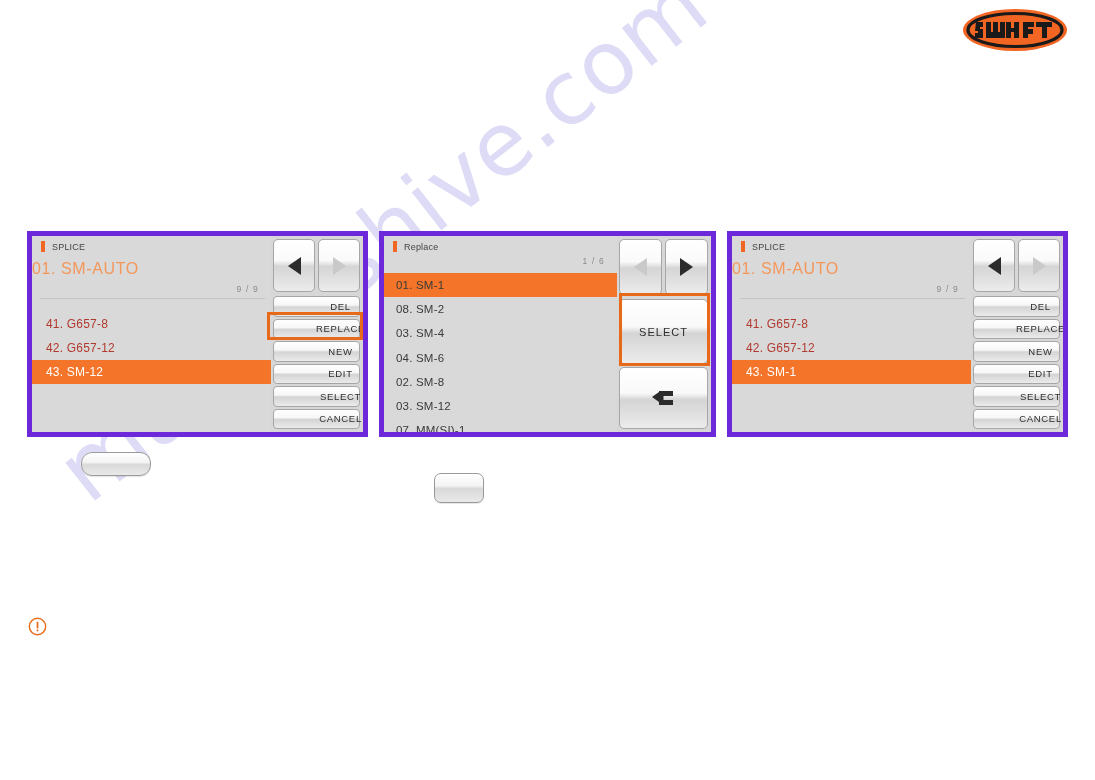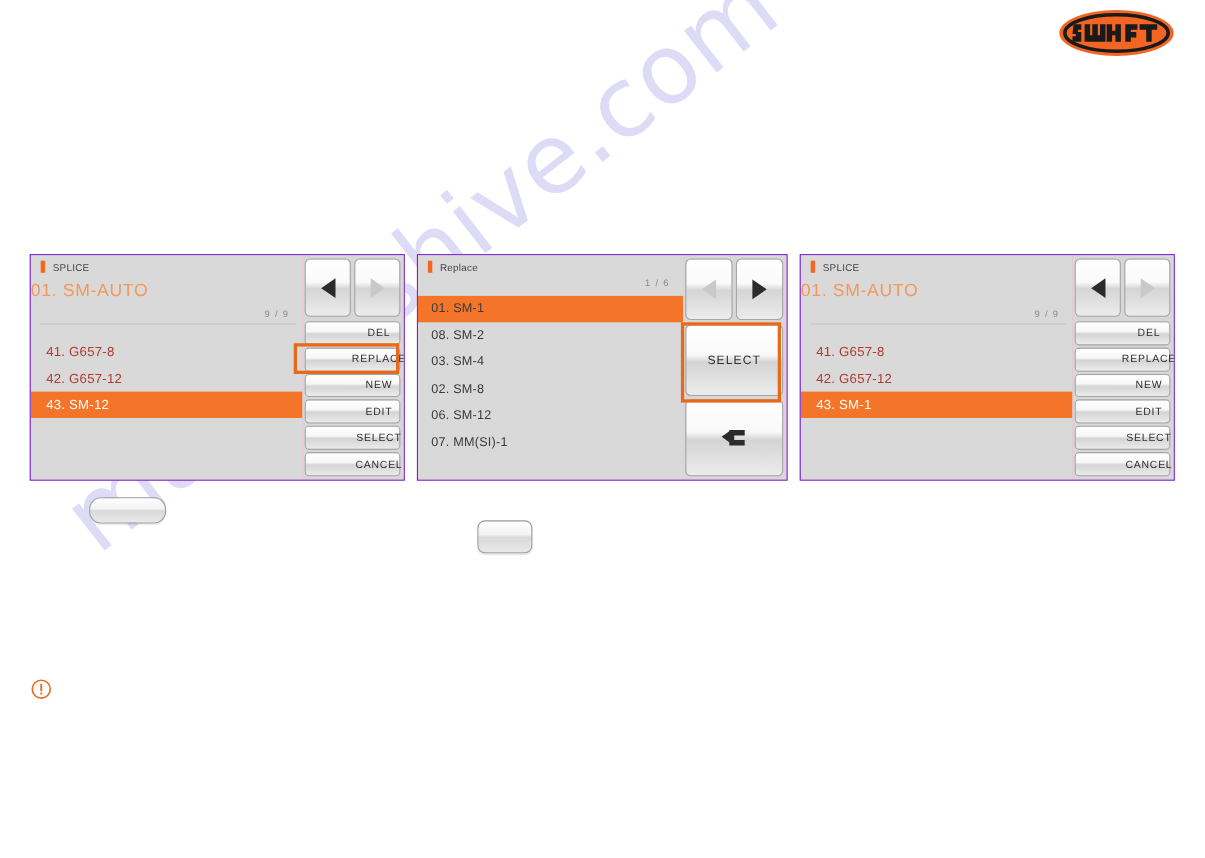--- a/index.html
+++ b/index.html
@@ -69,24 +69,24 @@
     border-radius: 7px;
     box-shadow: 0 1px 1px rgba(0,0,0,0.10);
     z-index: 8;
   }
   #blank-btn-1 { left: 81px; top: 452px; width: 68px; height: 22px; border-radius: 11px; }
   #blank-btn-2 { left: 434px; top: 473px; width: 48px; height: 28px; border-radius: 7px; }
 
   
   .panel {
     position: absolute;
-    background: #f9a8d4;
+    background: #0f766e;
     z-index: 10;
     box-sizing: border-box;
-    border: 1px solid #6d28d9;
+    border: 5px solid #6d28d9;
     overflow: hidden;
   }
   #panel-1 { left: 27px;  top: 231px; width: 341px; height: 206px; }
   #panel-2 { left: 379px; top: 231px; width: 337px; height: 206px; }
   #panel-3 { left: 727px; top: 231px; width: 341px; height: 206px; }
 
   .panel-body {
     position: absolute;
     left: 0; top: 0;
     bottom: 0;
@@ -357,22 +357,23 @@
   <div class="panel-body">
     <div class="title-bar">
       <span class="title-mark"></span>
       <span class="title-text">Replace</span>
     </div>
     <div class="p2-page-count">1 / 6</div>
     <div class="list">
       <div class="list-item selected">01. SM-1</div>
       <div class="list-item">08. SM-2</div>
       <div class="list-item">03. SM-4</div>
+      <div class="list-item">04. SM-6</div>
       <div class="list-item">02. SM-8</div>
-      <div class="list-item">06. SM-12</div>
+      <div class="list-item">03. SM-12</div>
       <div class="list-item">07. MM(SI)-1</div>
     </div>
   </div>
   <div class="rail">
     <div class="nav-row">
       <div class="nav-btn">
         <span class="tri tri-left dim"></span>
       </div>
       <div class="nav-btn">
         <span class="tri tri-right"></span>

